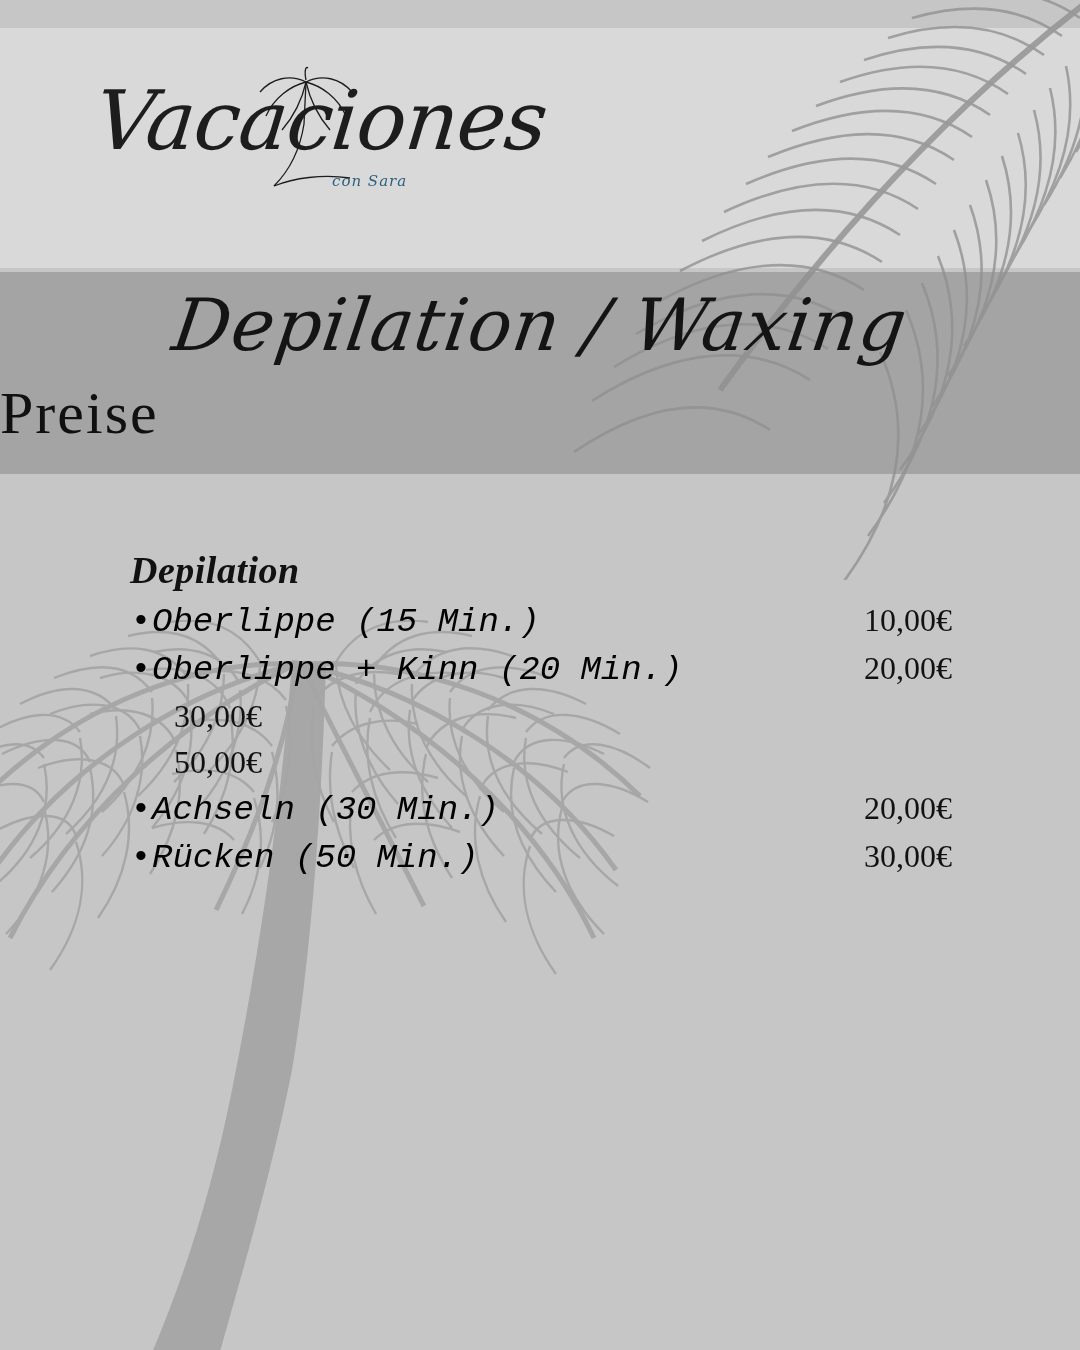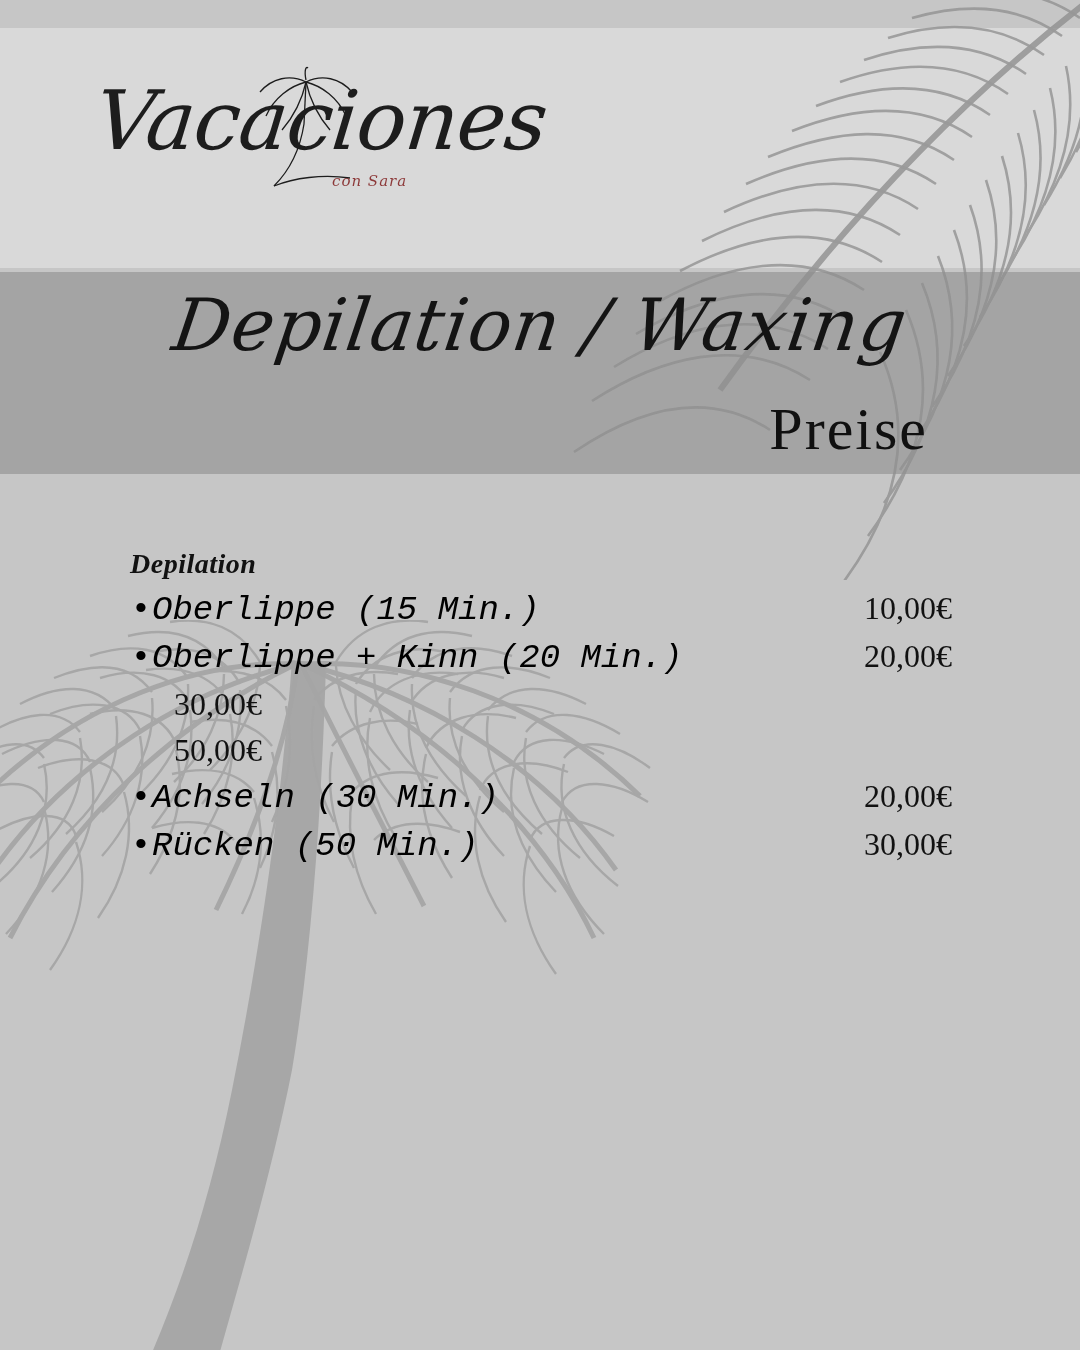--- a/index.html
+++ b/index.html
@@ -74,21 +74,21 @@
     line-height: 1;
     color: #1d1d1d;
     letter-spacing: -1px;
     white-space: nowrap;
     transform: skewX(-6deg);
   }
   .logo-sub {
     font-family: "DejaVu Serif", serif;
     font-style: italic;
     font-size: 15px;
-    color: #7f1d1d;
+    color: #0c4a6e;
     margin-left: 236px;
     margin-top: 10px;
     letter-spacing: 1px;
     opacity: .85;
   }
   .logo-palm {
     position: absolute;
     left: 150px;
     top: -14px;
     width: 120px;
@@ -106,42 +106,42 @@
     font-style: italic;
     font-size: 72px;
     line-height: 1.1;
     color: #141414;
     letter-spacing: 1px;
     transform: skewX(-8deg);
   }
   .title-sub {
     position: absolute;
     left: 0;
-    top: 396px;
+    top: 380px;
     width: 928px;
-    text-align: right;
+    text-align: left;
     font-family: "Liberation Serif", serif;
     font-size: 60px;
     line-height: 1.1;
     color: #101010;
     letter-spacing: 2px;
   }
 
   
   .list-block {
     position: absolute;
     left: 130px;
     top: 548px;
     width: 830px;
   }
   .section-heading {
     font-family: "Liberation Serif", serif;
     font-weight: bold;
     font-style: italic;
-    font-size: 28px;
+    font-size: 38px;
     color: #111;
     margin-bottom: 10px;
     letter-spacing: .5px;
   }
   .price-row {
     display: flex;
     align-items: baseline;
     justify-content: space-between;
     margin-bottom: 9px;
   }

